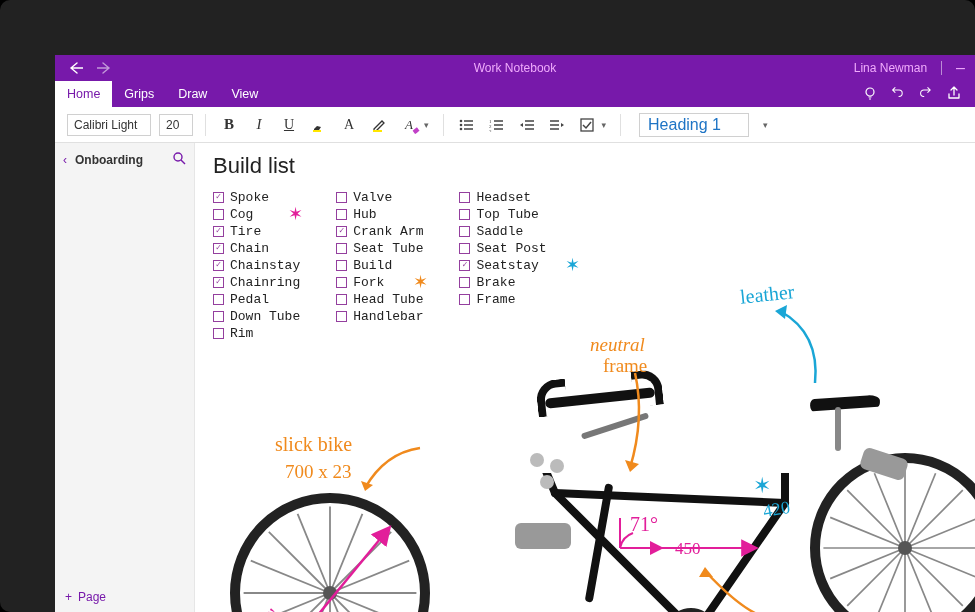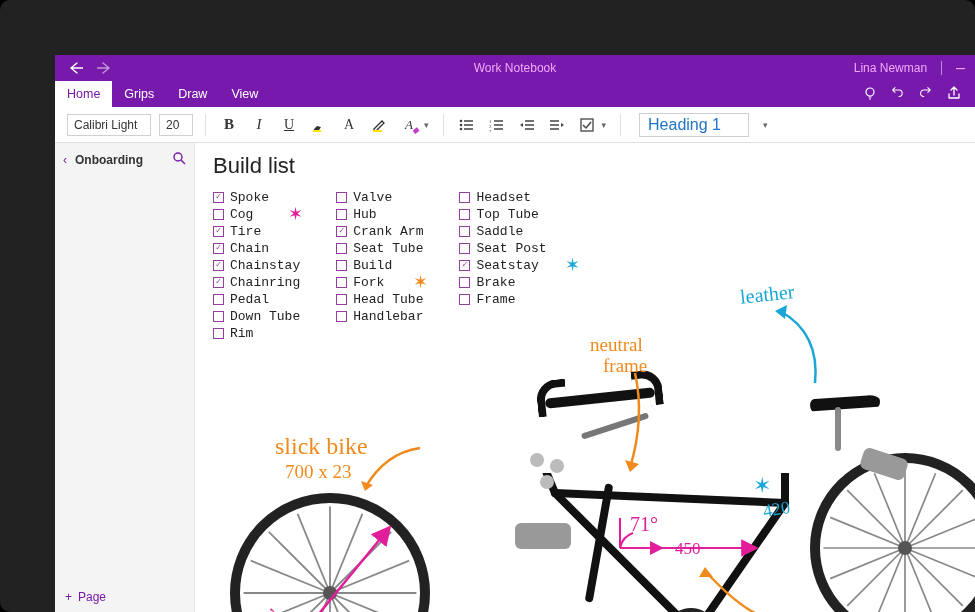--- a/index.html
+++ b/index.html
@@ -439,24 +439,24 @@
           <div class="part seat"></div>
           <div class="part seatpost"></div>
           <div class="part fork"></div>
           <div class="part crank"></div>
 
           <div class="part smallparts"></div>
           <div class="part brake1"></div>
           <div class="part brake2"></div>
         </div>
 
-        <div class="ink orange" style="left:80px; top:290px; font-size:24px;">slick bike</div>
+        <div class="ink orange" style="left:80px; top:290px; font-size:20px;">slick bike</div>
         <div class="ink orange" style="left:90px; top:318px; font-size:19px;">700 x 23</div>
         <div class="ink magenta" style="left:60px; top:468px; font-size:20px; transform:rotate(-55deg);">29"</div>
-        <div class="ink orange" style="left:395px; top:192px; font-size:19px; line-height:1;">neutral</div>
+        <div class="ink orange" style="left:395px; top:192px; font-size:19px; line-height:1;font-style:italic;">neutral</div>
         <div class="ink orange" style="left:408px; top:212px; font-size:19px;">frame</div>
         <div class="ink cyan" style="left:545px; top:140px; font-size:20px; transform:rotate(-6deg);">leather</div>
         <div class="ink magenta" style="left:480px; top:396px; font-size:17px;">450</div>
         <div class="ink magenta" style="left:435px; top:370px; font-size:20px;">71°</div>
         <div class="ink cyan" style="left:568px; top:356px; font-size:18px; transform:rotate(-10deg);">420</div>
 
         <svg class="arrow" style="left:70px; top:370px;" width="150" height="150">
           <defs>
               <marker id="mA" markerWidth="8" markerHeight="8" refX="4" refY="4" orient="auto">
                 <path d="M0 0 L8 4 L0 8z" fill="#e21e9a"></path>

